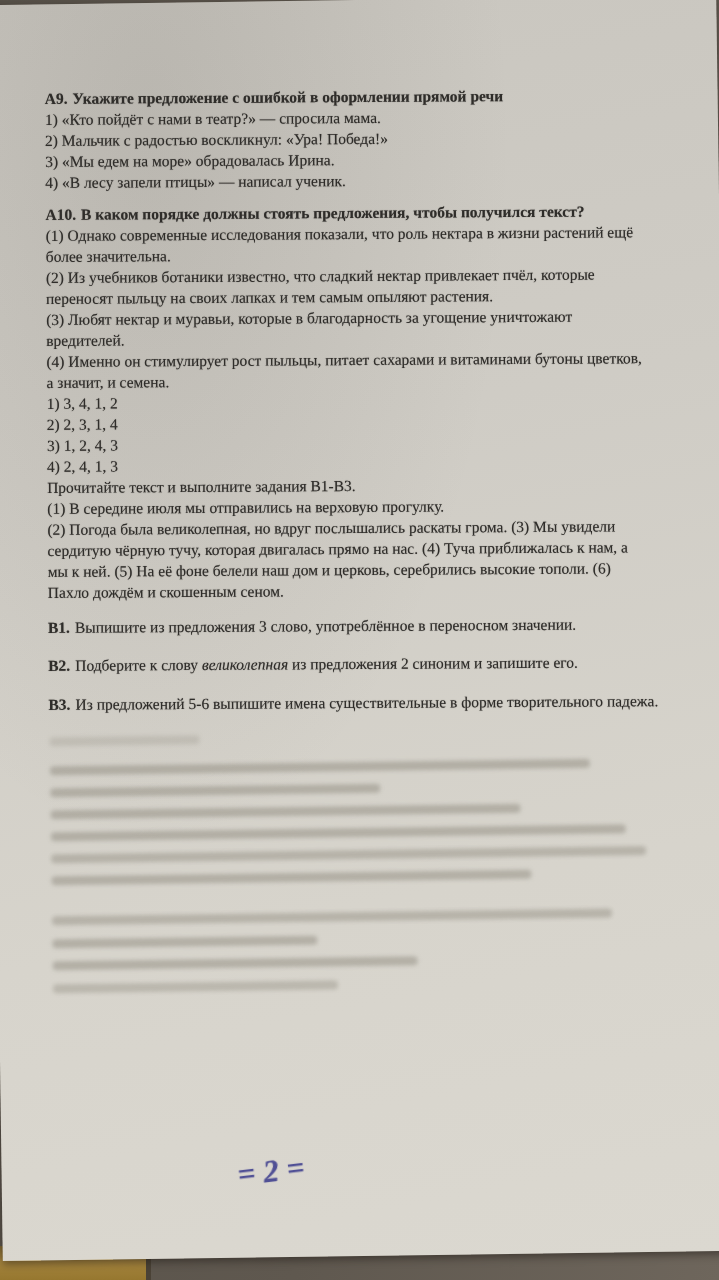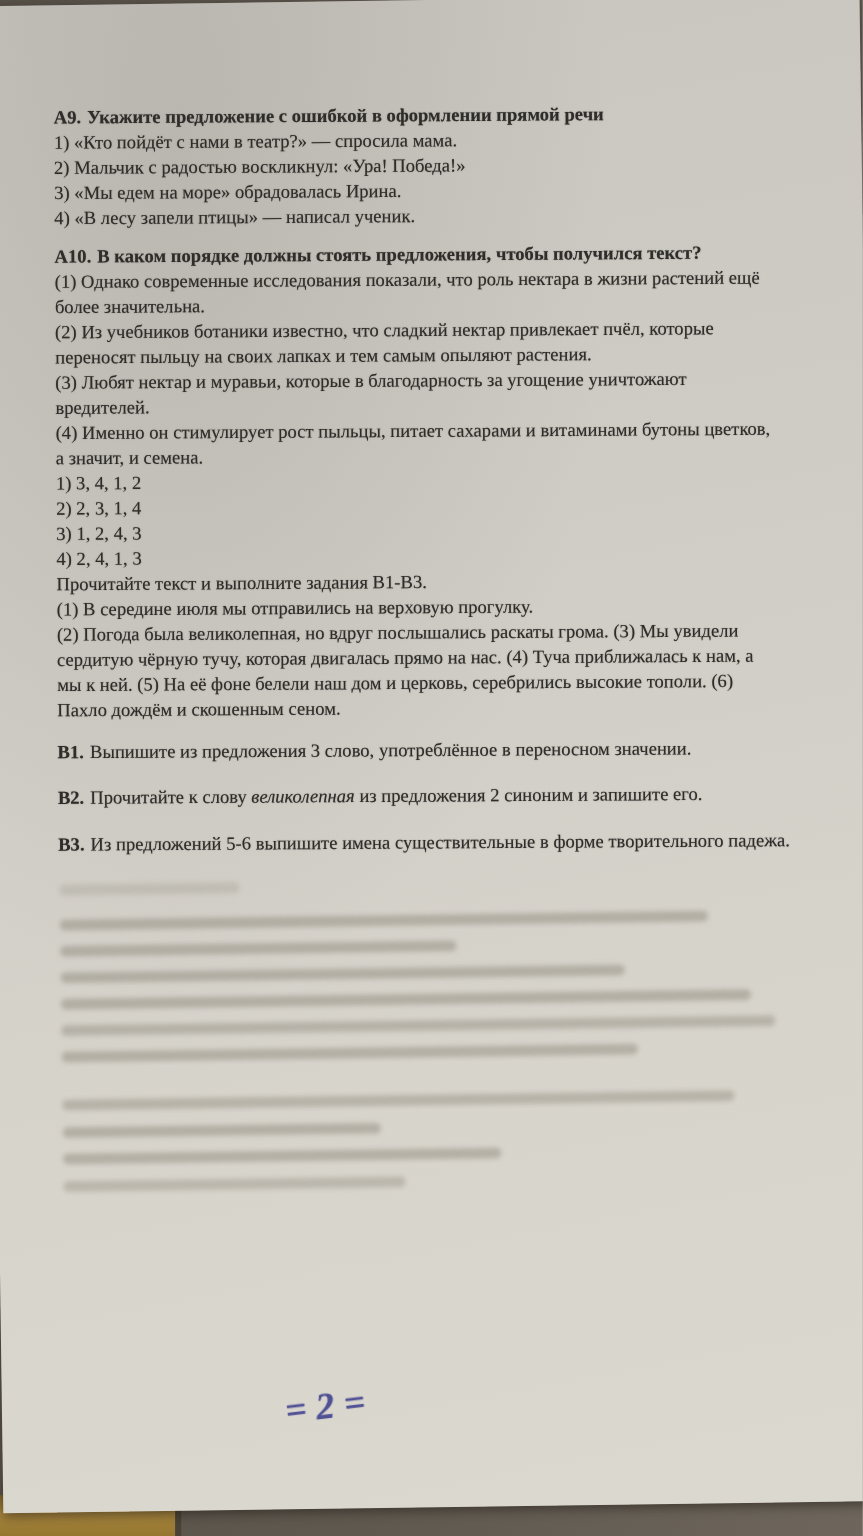--- a/index.html
+++ b/index.html
@@ -102,21 +102,21 @@
       <div class="line">сердитую чёрную тучу, которая двигалась прямо на нас. (4) Туча приближалась к нам, а</div>
       <div class="line">мы к ней. (5) На её фоне белели наш дом и церковь, серебрились высокие тополи. (6)</div>
       <div class="line">Пахло дождём и скошенным сеном.</div>
     </div>
 
     <div class="sec-b1 line">
       <b class="blabel">В1.</b><span>Выпишите из предложения 3 слово, употреблённое в переносном значении.</span>
     </div>
 
     <div class="sec-b2 line">
-      <b class="blabel">В2.</b><span>Прочитайте к слову </span><i class="italic">великолепная</i><span> из предложения 2 синоним и запишите его.</span>
+      <b class="blabel">В2.</b><span>Подберите к слову </span><i class="italic">великолепная</i><span> из предложения 2 синоним и запишите его.</span>
     </div>
 
     <div class="sec-b3" style="white-space:normal;">
       <b class="blabel">В3.</b><span>Из предложений 5-6 выпишите имена существительные в форме творительного падежа.</span>
     </div>
 
   </div>
 
   <div class="ghost">
     <div class="gline" style="top:733px;left:0;width:150px;opacity:.5;"></div>

